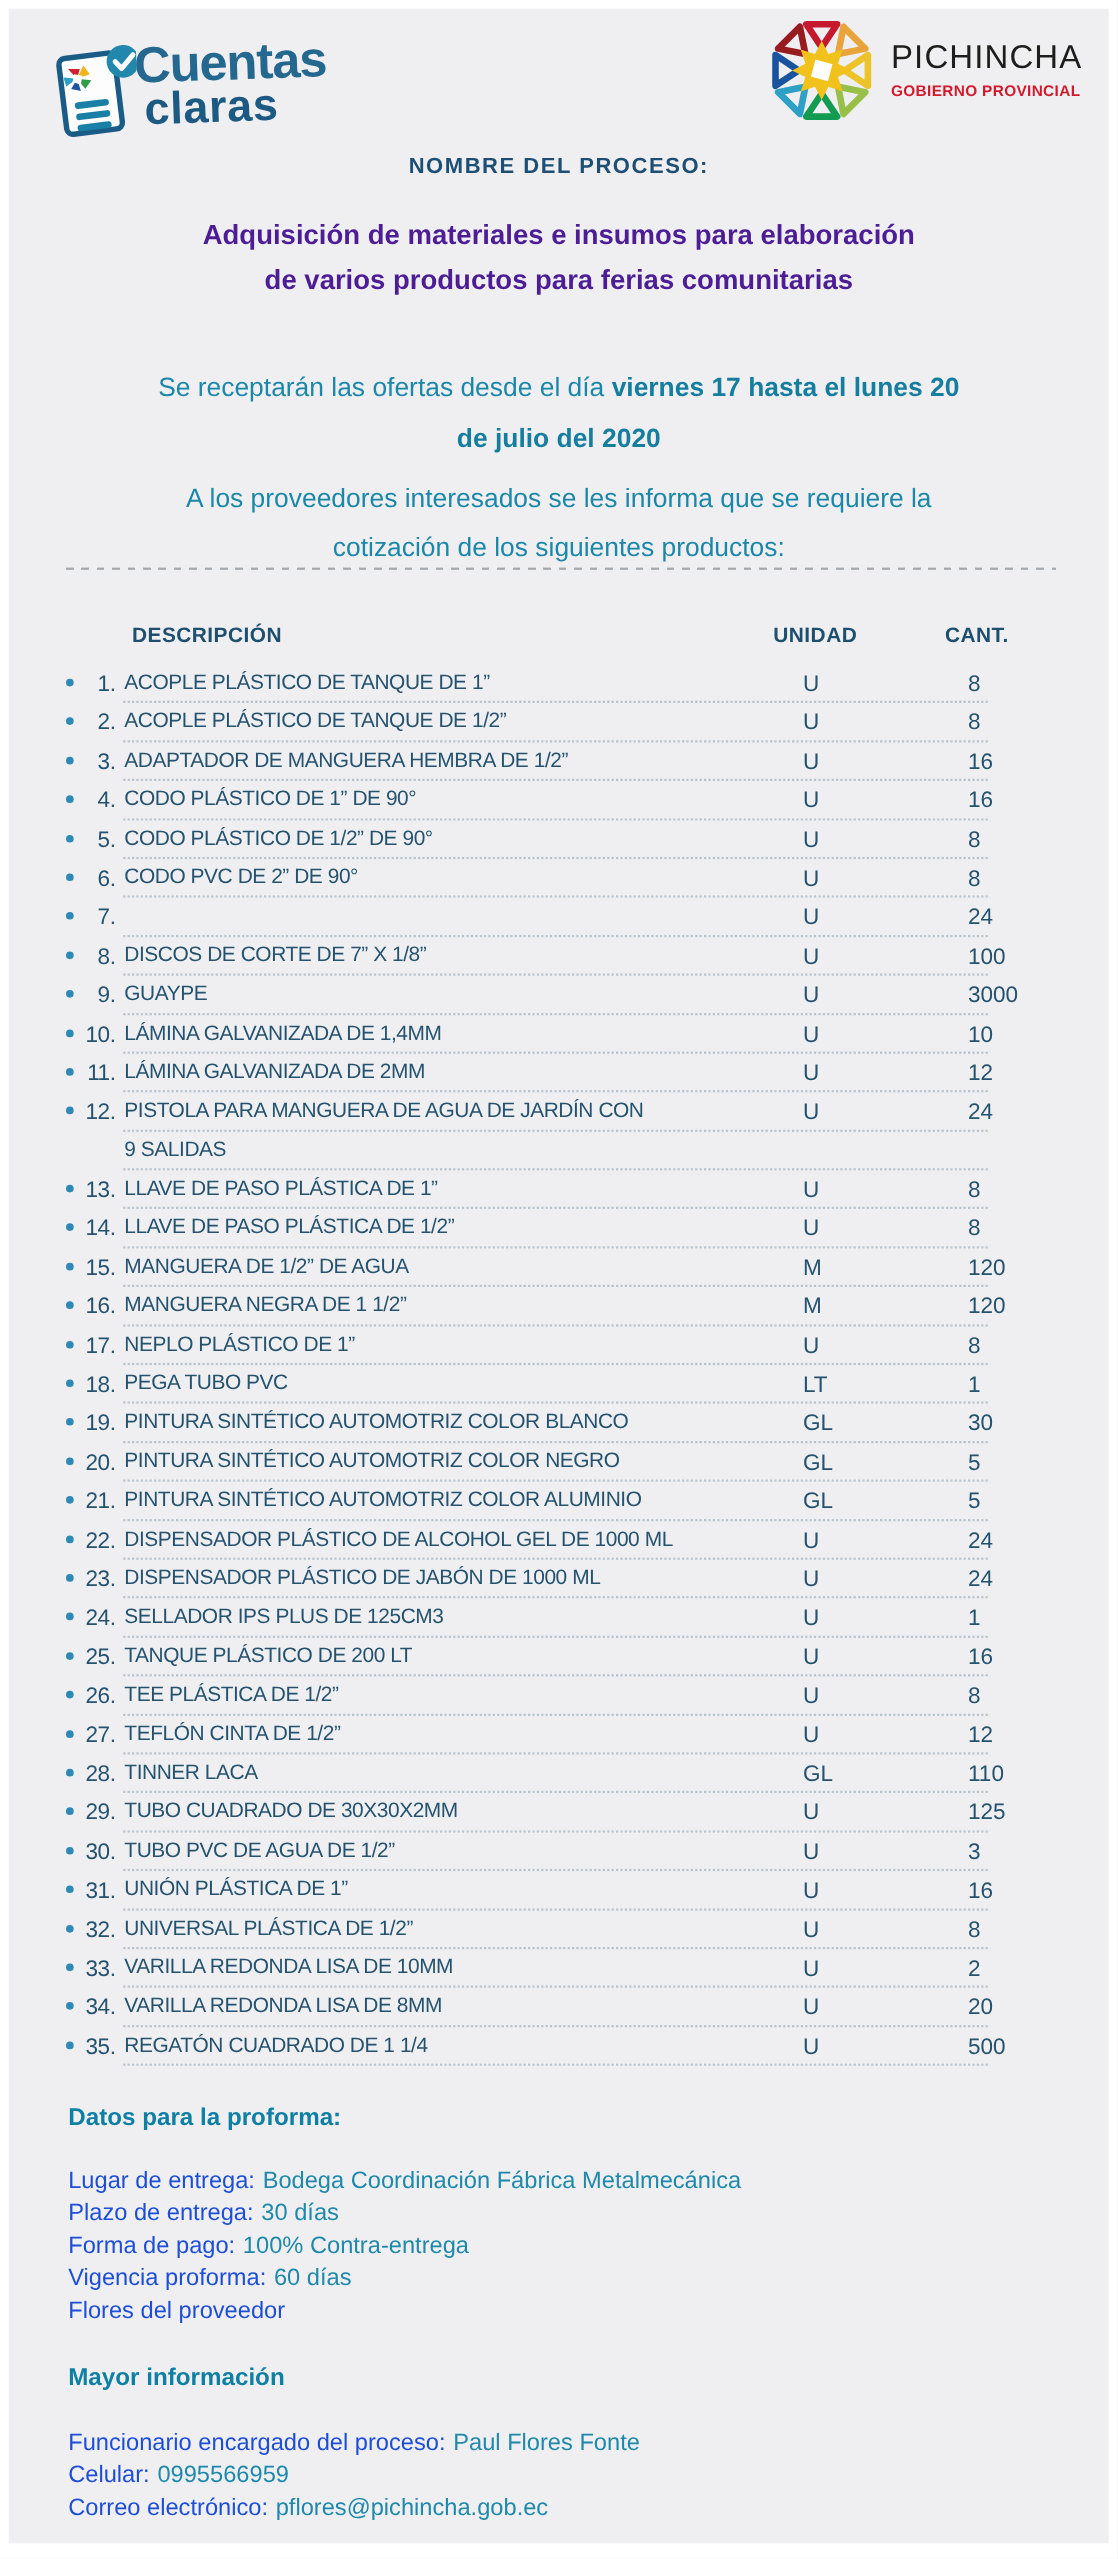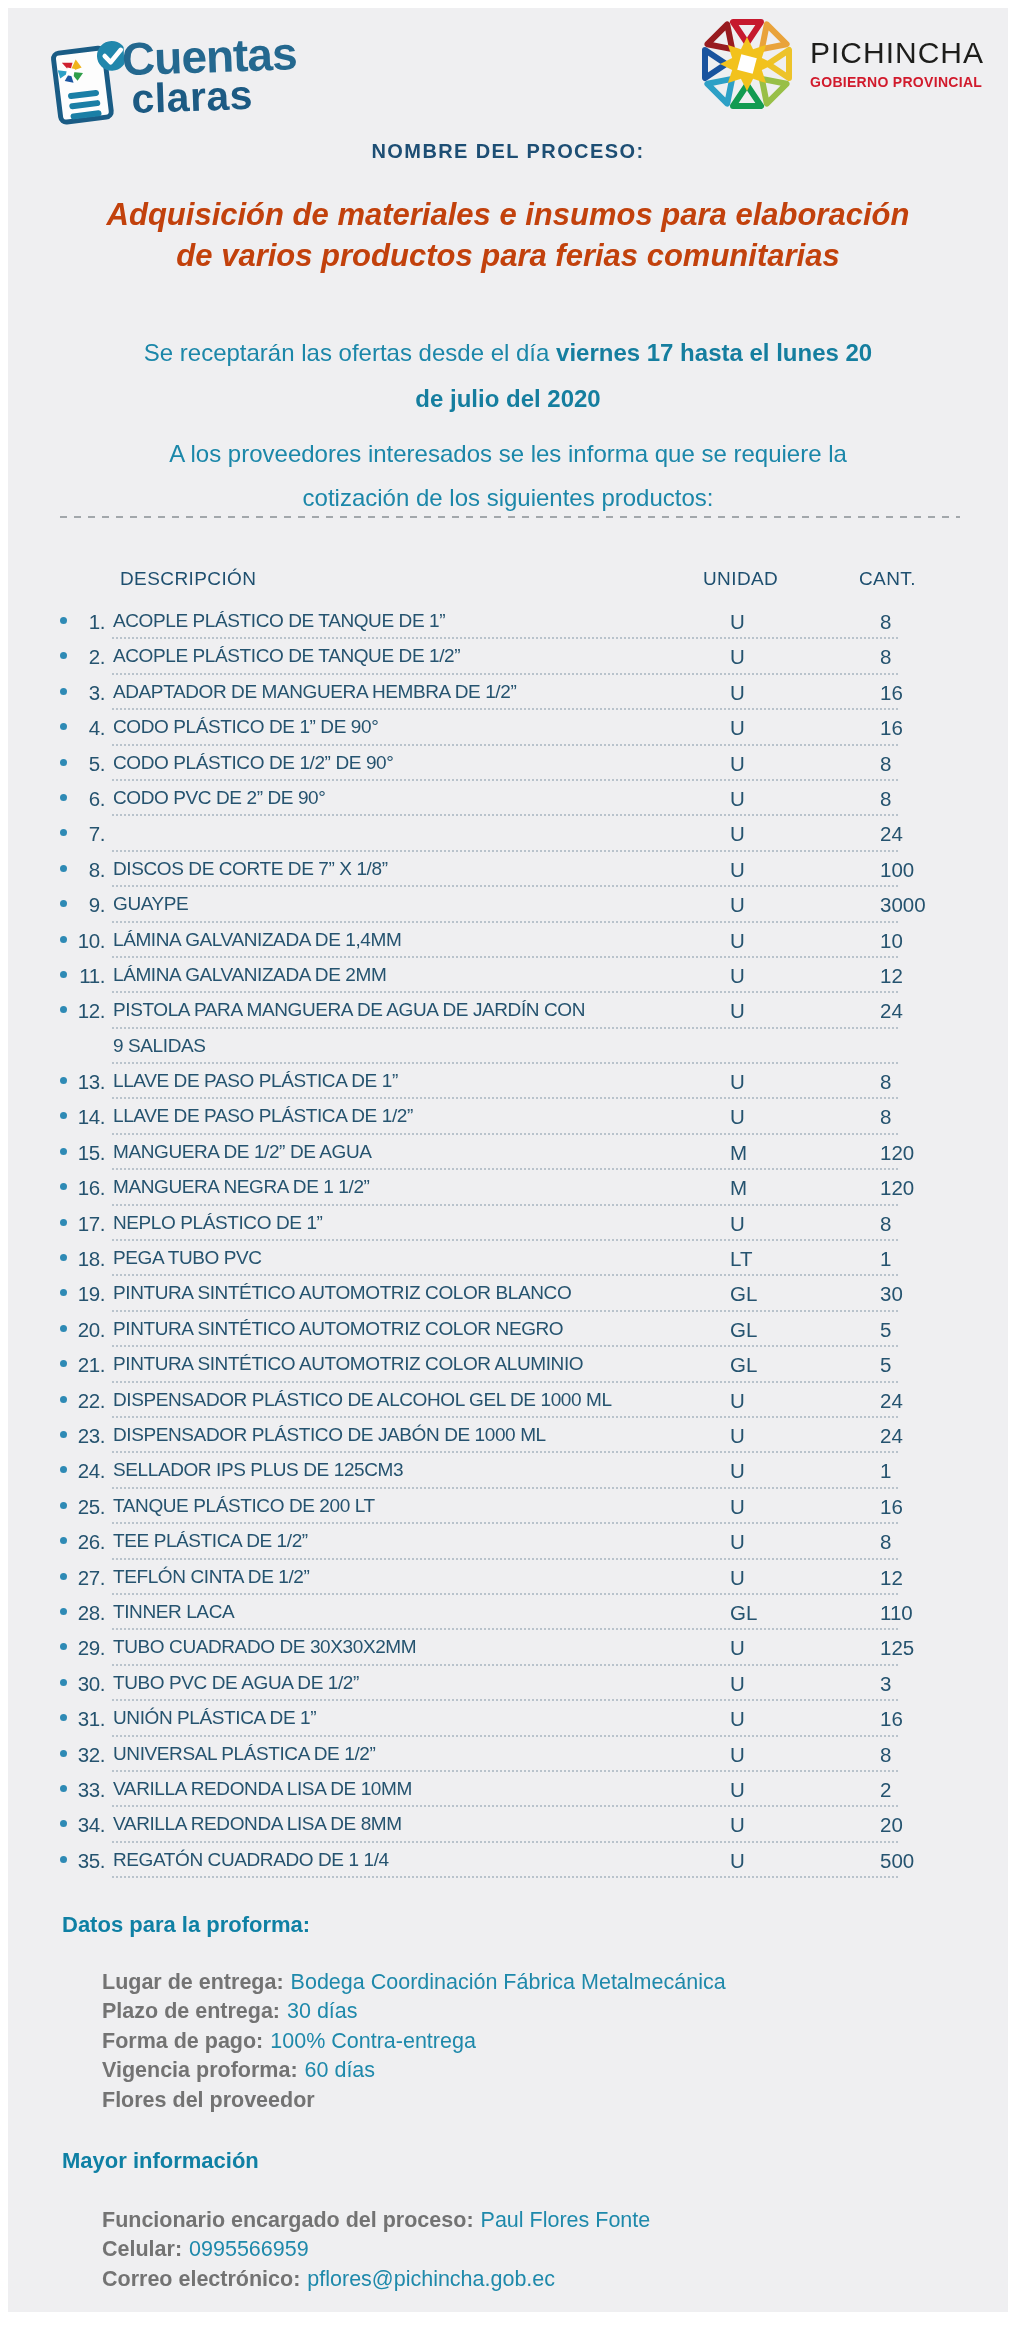--- a/index.html
+++ b/index.html
@@ -21,38 +21,38 @@
   .pich-text{position:absolute;left:113px;top:24px;}
   .pich-name{font-size:30px;color:#1d1d1b;letter-spacing:1px;}
   .pich-sub{font-size:14px;font-weight:bold;color:#d11a2c;letter-spacing:.3px;margin-top:4px;}
   
   .nombre{
     position:absolute;left:0;right:0;top:132px;text-align:center;
     font-size:20px;font-weight:bold;letter-spacing:1.4px;color:#1d4e74;
   }
   .title{
     position:absolute;left:0;right:0;top:186px;text-align:center;
-    font-size:31px;font-weight:bold;color:#c2410c;line-height:41px;font-style:italic;
+    font-size:25px;font-weight:bold;color:#4c1d95;line-height:41px;
   }
   .sub1{
     position:absolute;left:0;right:0;top:322px;text-align:center;
     font-size:24px;color:#1b87a9;line-height:46px;
   }
   .sub1 b{color:#157e9f;}
   .sub2{
     position:absolute;left:0;right:0;top:424px;text-align:center;
     font-size:24px;color:#1b87a9;line-height:44px;
   }
   .divider{
     position:absolute;left:52px;right:48px;top:508px;height:2px;
     background:repeating-linear-gradient(90deg,#a2a7ab 0 7px,transparent 7px 14px);
   }
   
   .thead{position:absolute;left:0;top:560px;width:1000px;height:24px;}
-  .thead span{position:absolute;top:0;font-size:19px;font-weight:normal;color:#1e4f6f;letter-spacing:.4px;}
+  .thead span{position:absolute;top:0;font-size:19px;font-weight:bold;color:#1e4f6f;letter-spacing:.4px;}
   .h-desc{left:112px;}
   .h-unit{left:695px;}
   .h-qty{left:851px;}
   .rows{position:absolute;left:0;top:598px;width:1000px;}
   .row{position:relative;height:35.4px;}
   .dot{position:absolute;left:52px;top:11px;width:7px;height:7px;border-radius:50%;background:#2e8ab5;}
   .num{position:absolute;left:36px;top:4px;width:61px;text-align:right;
        font-size:20.5px;color:#25536f;letter-spacing:-.4px;}
   .desc{position:absolute;left:105px;top:4px;width:610px;white-space:nowrap;overflow:visible;
         font-size:19px;color:#25536f;letter-spacing:-.4px;}
@@ -60,21 +60,21 @@
   .qty{position:absolute;left:872px;top:4px;font-size:20.5px;color:#25536f;}
   .rule{position:absolute;left:104px;right:110px;bottom:2px;border-bottom:2px dotted #b9c3cc;}
   
   .datos,.mayor{position:absolute;left:54px;font-size:22px;font-weight:bold;color:#0f80a4;}
   .datos{top:1904px;}
   .mayor{top:2140px;}
   .flines{position:absolute;left:54px;}
   #proforma-lines{top:1962px;}
   #contact-lines{top:2200px;}
   .fline{height:29.4px;font-size:21.5px;color:#1e89ab;white-space:nowrap;}
-  .flabel{font-weight:bold;color:#737373;margin-left:40px;}
+  .flabel{font-weight:normal;color:#1d4ed8;}
   .fval{margin-left:7px;}
 </style>
 </head>
 <body>
 
 <div class="page">
 
   <div class="cc-logo">
     <svg class="cc-icon" width="78" height="92" viewBox="0 0 110 130">
       <g transform="rotate(-5 50 67)">

